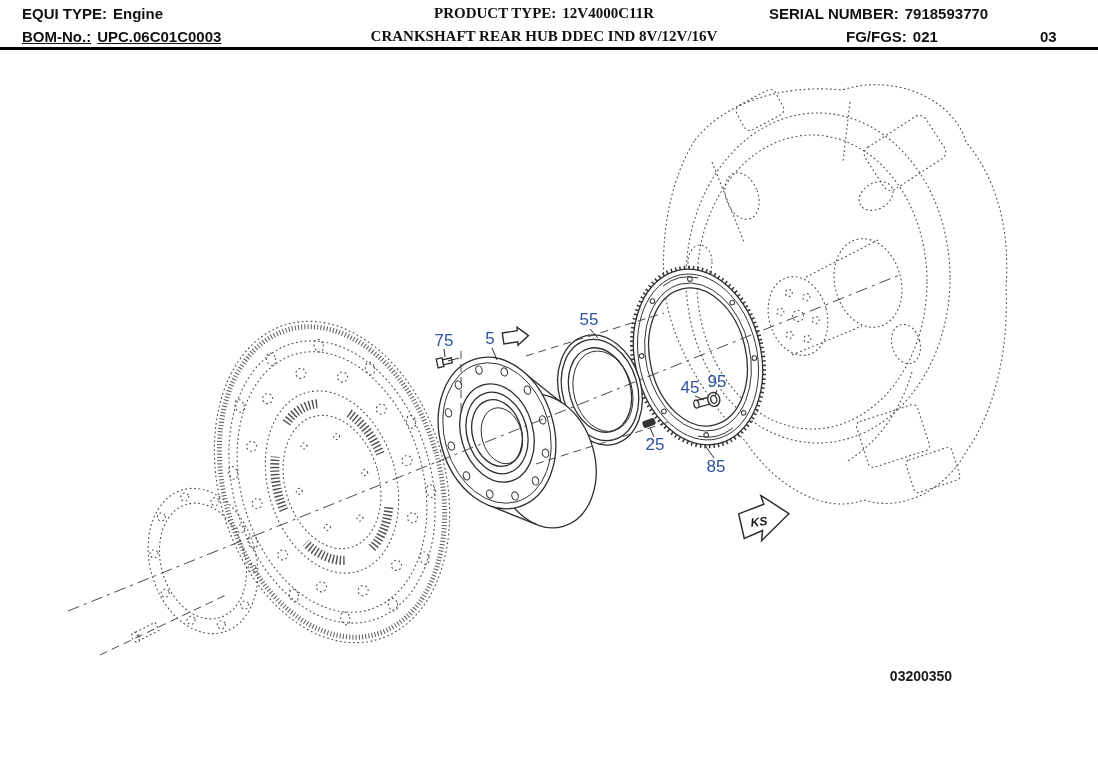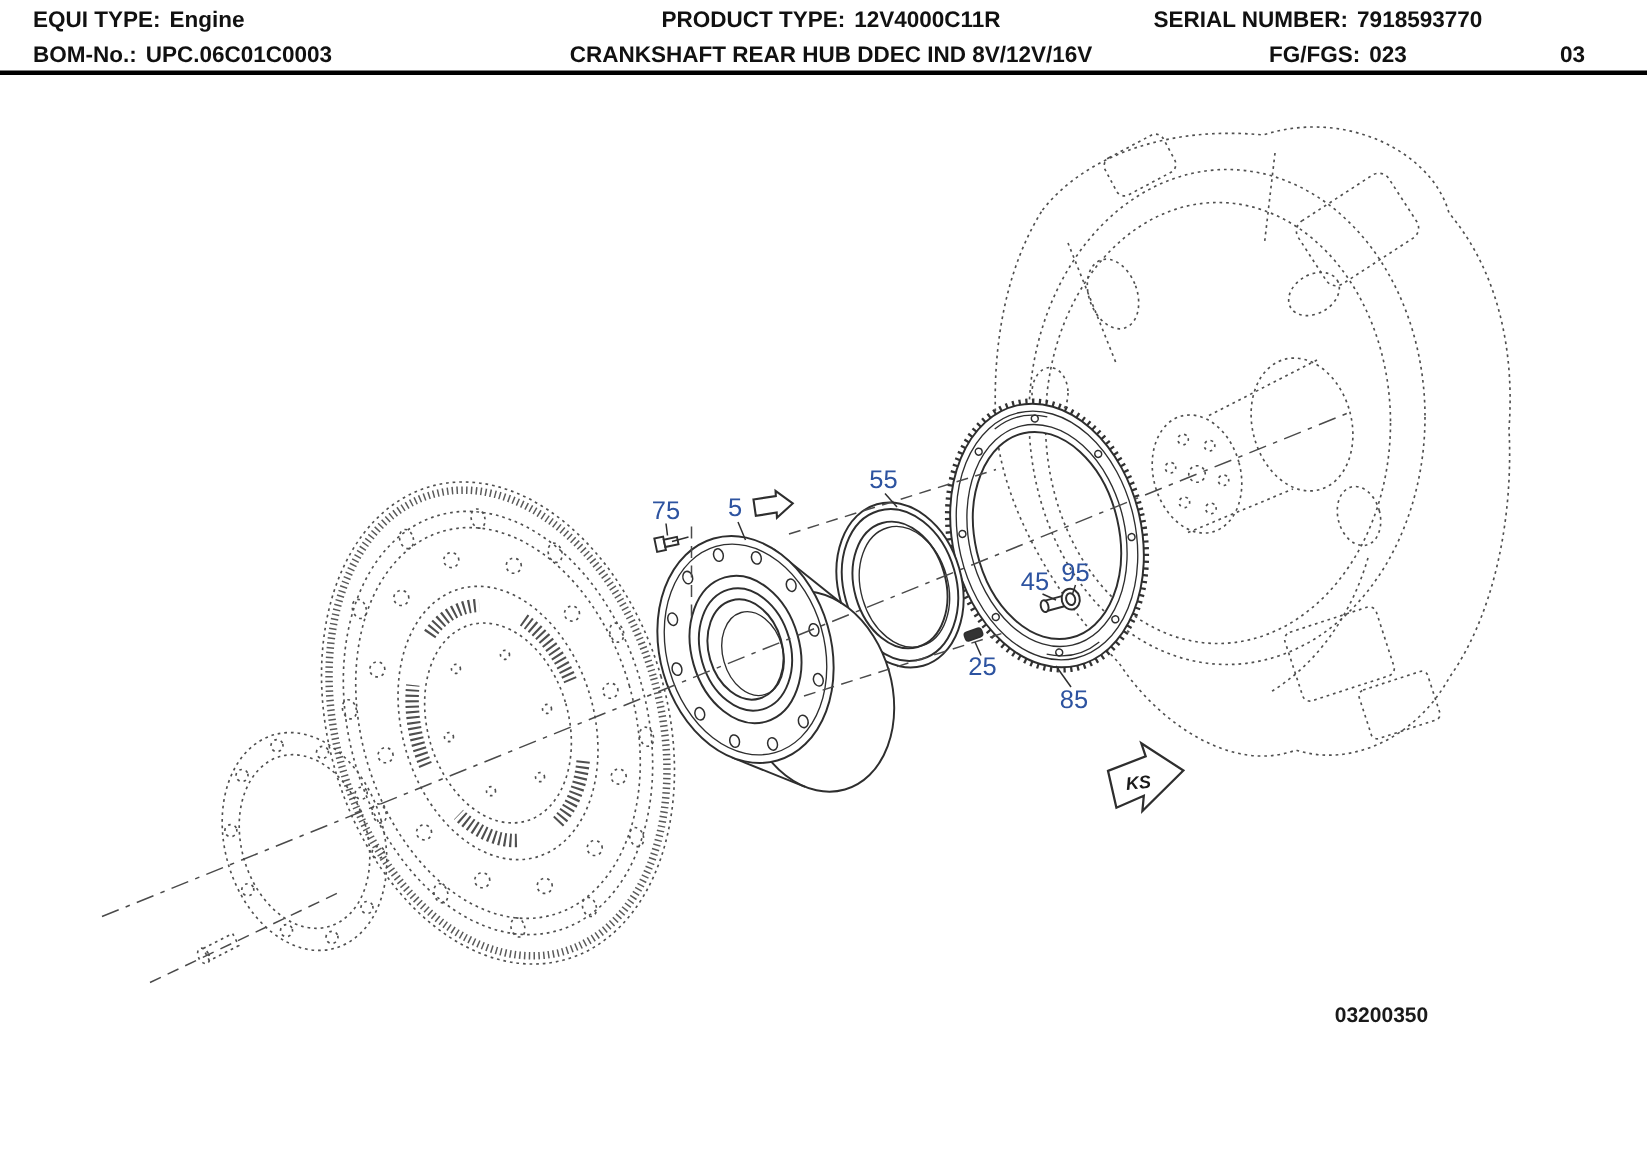--- a/index.html
+++ b/index.html
@@ -1,20 +1,20 @@
 <!DOCTYPE html>
 <html><head>
 <meta charset="utf-8">
 <style>
   html,body{margin:0;padding:0;background:#fff;}
   body{width:1098px;height:772px;position:relative;overflow:hidden;
        font-family:"Liberation Sans",sans-serif;-webkit-font-smoothing:antialiased;}
   .hdr-text{position:absolute;font-size:15px;font-weight:bold;color:#111;white-space:nowrap;}
   .hdr-label{margin-right:6px;}
-  .hdr-center{left:14px;width:1080px;text-align:center;}
+  .hdr-center{left:4px;width:1080px;text-align:center;font-family:Liberation Serif, serif;}
   .hdr-rule{position:absolute;left:0;top:47px;width:1098px;height:3px;background:#000;}
   svg{position:absolute;left:0;top:0;}
   .solid{fill:none;stroke:#2e2e2e;stroke-width:1.3;}
   .solidw{fill:#fff;stroke:#2e2e2e;stroke-width:1.3;}
   .thin{fill:none;stroke:#2e2e2e;stroke-width:0.9;}
   .dot{fill:none;stroke:#4f4f4f;stroke-width:1.1;stroke-dasharray:1.8 2.6;}
   .teeth{fill:none;stroke:#5a5a5a;stroke-width:5;stroke-dasharray:1 2.2;}
   .gteeth{fill:none;stroke:#333;stroke-width:4;stroke-dasharray:1.5 3;}
   .hatch{fill:none;stroke:#4f4f4f;stroke-width:9;stroke-dasharray:1.4 2.2;}
   .dash{fill:none;stroke:#4a4a4a;stroke-width:1;stroke-dasharray:12 5 3 5;}
@@ -31,26 +31,26 @@
 
 <div class="hdr-text" style="left:22px;top:5px;text-align:right;">
   <span class="hdr-label">EQUI TYPE:</span><span>Engine</span>
 </div>
 <div class="hdr-text hdr-center" style="top:5px;">
   <span class="hdr-label">PRODUCT TYPE:</span><span>12V4000C11R</span>
 </div>
 <div class="hdr-text" style="left:769px;top:5px;">
   <span class="hdr-label">SERIAL NUMBER:</span><span>7918593770</span>
 </div>
-<div class="hdr-text" style="left:22px;top:28px;">
+<div class="hdr-text" style="left:22px;top:28px;text-decoration:underline;">
   <span class="hdr-label">BOM-No.:</span><span>UPC.06C01C0003</span>
 </div>
 <div class="hdr-text hdr-center" style="top:28px;">CRANKSHAFT REAR HUB DDEC IND 8V/12V/16V</div>
 <div class="hdr-text" style="left:846px;top:28px;">
-  <span class="hdr-label">FG/FGS:</span><span>023</span>
+  <span class="hdr-label">FG/FGS:</span><span>021</span>
 </div>
 <div class="hdr-text" style="left:1040px;top:28px;">03</div>
 <div class="hdr-rule"></div>
 
 <svg width="1098" height="772" viewBox="0 0 1098 772">
 
   <g>
     <path class="dot" d="M695,140 C725,102 782,84 842,90 C898,72 955,102 966,142 C998,180 1010,232 1006,286 C1009,346 996,410 966,452 C944,492 900,512 864,500 C822,516 772,482 746,442 C704,398 668,338 664,284 C661,230 671,178 695,140 Z"></path>
     <ellipse class="dot" cx="818" cy="278" rx="132" ry="165"></ellipse>
     <ellipse class="dot" cx="812" cy="282" rx="115" ry="147"></ellipse>

